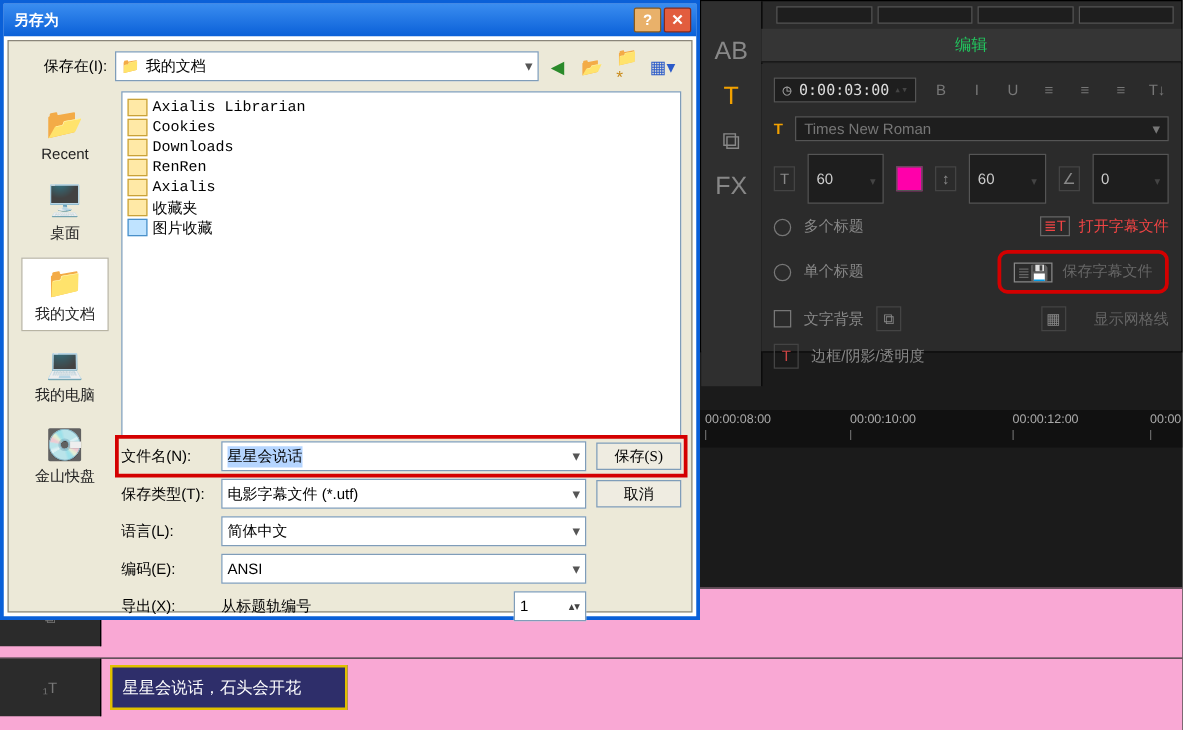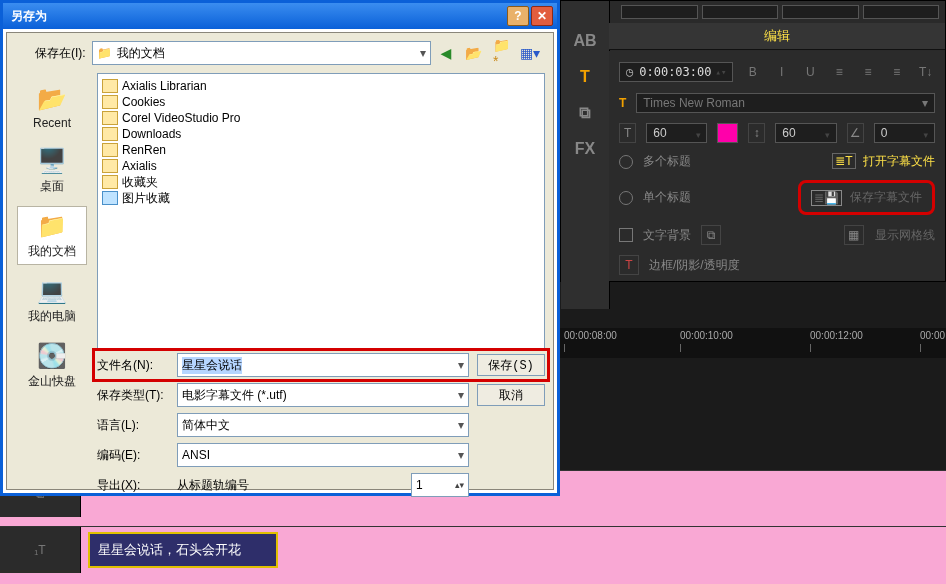--- a/index.html
+++ b/index.html
@@ -1,36 +1,36 @@
 <!DOCTYPE html>
 <html><head>
 <meta charset="utf-8">
 <style>
 html,body{margin:0;padding:0;font-family:"Microsoft YaHei",SimSun,Arial,sans-serif;font-size:12px;background:#1b1b1b;width:946px;height:584px;overflow:hidden;position:relative}
 
 .editor{position:absolute;left:560px;top:0;right:0;height:280px;background:#2a2a2a;border:1px solid #000}
 .editor .tab-strip{position:absolute;left:60px;top:4px;right:6px;height:12px;display:flex;gap:4px}
 .editor .tab-strip div{flex:1;height:12px;border:1px solid #555;background:#1e1e1e}
 .editor .sidebar{position:absolute;left:0;top:0;width:48px;height:100%;background:#2f2f2f;border-right:1px solid #000;display:flex;flex-direction:column;align-items:center;gap:12px;padding-top:28px}
-.editor .sidebar .side-icon{width:24px;height:24px;display:flex;align-items:center;justify-content:center;color:#888;font-weight:bold;font-size:16px}
+.editor .sidebar .side-icon{width:24px;height:24px;display:flex;align-items:center;justify-content:center;color:#888;font-weight:normal;font-size:20px}
 .editor .sidebar .side-icon.active{color:#f2a100}
-.editor .header{position:absolute;left:48px;top:22px;right:0;height:26px;background:#353535;text-align:center;line-height:26px;color:#fde047;font-size:13px;border-bottom:1px solid #111}
+.editor .header{position:absolute;left:48px;top:22px;right:0;height:26px;background:#353535;text-align:center;line-height:26px;color:#22c55e;font-size:13px;border-bottom:1px solid #111}
 .editor .body{position:absolute;left:48px;top:50px;right:0;bottom:0;background:#2b2b2b;padding:10px;color:#888}
 .row{display:flex;align-items:center;gap:10px;margin-bottom:10px}
 .tc-box{display:inline-flex;align-items:center;border:1px solid #555;background:#1e1e1e;padding:2px 6px;color:#ddd;font-family:monospace}
 .tc-box .clock{margin-right:6px;color:#aaa}
 .fmt-btn{width:20px;height:20px;display:inline-flex;align-items:center;justify-content:center;color:#777;border:1px solid transparent}
 .font-sel{flex:1;border:1px solid #555;background:#1e1e1e;color:#777;padding:2px 6px;display:flex;justify-content:space-between;align-items:center}
-.num-sel{border:1px solid #555;background:#1e1e1e;color:#ccc;padding:2px 6px;display:flex;align-items:flex-end;gap:6px;width:56px;justify-content:space-between}
+.num-sel{border:1px solid #555;background:#1e1e1e;color:#ccc;padding:12px 6px;display:flex;align-items:flex-end;gap:6px;width:56px;justify-content:space-between}
 .swatch{width:22px;height:18px;background:#ff00aa;border:1px solid #555}
 .radio{width:12px;height:12px;border:1px solid #777;border-radius:50%;display:inline-block}
 .check{width:12px;height:12px;border:1px solid #777;display:inline-block}
 .opt-label{color:#888}
 .opt-right{color:#666;margin-left:auto}
-.opt-right.hot{color:#fde047}
+.opt-right.hot{color:#ef4444}
 .red-box{border:3px solid #d40000;border-radius:8px;padding:6px 10px;display:inline-flex;align-items:center;gap:8px}
 .icon-btn{width:18px;height:18px;display:inline-flex;align-items:center;justify-content:center;color:#888;border:1px solid #444}
 
 
 .timeline{position:absolute;left:560px;top:328px;right:0;height:30px;background:#111;color:#aaa;font-size:10px}
 .timeline .tick{position:absolute;top:2px}
 .timeline .tick::before{content:"";position:absolute;left:0;top:14px;width:1px;height:8px;background:#666}
 .track-area{position:absolute;left:0;right:0;top:470px;bottom:0;background:#f9a8d4}
 .track-row{position:absolute;left:0;right:0;height:46px;border-top:1px solid #333;display:flex;align-items:center}
 .track-row .hdr{width:80px;height:100%;background:#2b2b2b;border-right:1px solid #000;display:flex;align-items:center;justify-content:center;color:#777}
@@ -50,30 +50,30 @@
 .combo{flex:1;border:1px solid #7f9db9;background:#fff;height:22px;display:flex;align-items:center;padding:0 4px}
 .combo .ico{width:16px;height:16px;margin-right:4px;display:inline-flex;align-items:center;justify-content:center}
 .combo .dd{margin-left:auto;color:#555}
 .tool-icons{display:flex;gap:10px;padding-right:6px}
 .tool-icons span{width:18px;height:18px;display:inline-flex;align-items:center;justify-content:center;font-size:14px}
 .places{position:absolute;left:6px;top:40px;width:78px;bottom:140px;background:#ece9d8;display:flex;flex-direction:column;align-items:center;gap:6px;padding-top:6px}
 .place{width:68px;display:flex;flex-direction:column;align-items:center;gap:2px;color:#222;padding:4px 0;border:1px solid transparent}
 .place.selected{background:#fff;border:1px solid #b8b4a3}
 .place .pic{width:36px;height:30px;display:flex;align-items:center;justify-content:center;font-size:24px}
 .filelist{position:absolute;left:90px;right:8px;top:40px;bottom:140px;background:#fff;border:1px solid #7f9db9;padding:4px;overflow:auto}
-.filelist .item{display:flex;align-items:center;gap:4px;height:16px;font-family:Liberation Sans, sans-serif}
+.filelist .item{display:flex;align-items:center;gap:4px;height:16px;font-family:Liberation Mono, monospace}
 .filelist .folder-ico{width:14px;height:12px;background:#ffe9a6;border:1px solid #c9a23a;display:inline-block}
 .filelist .pic-ico{width:14px;height:12px;background:#bfe3ff;border:1px solid #4a90c9;display:inline-block}
 .filelist .music-ico{width:14px;height:12px;background:#cfe9cf;border:1px solid #4a904a;display:inline-block}
 .bottom-form{position:absolute;left:90px;right:8px;bottom:6px;height:130px}
 .bf-row{display:flex;align-items:center;gap:8px;margin-bottom:6px}
 .bf-row label{width:72px;text-align:left}
 .bf-row .field{flex:1;border:1px solid #7f9db9;background:#fff;height:22px;display:flex;align-items:center;padding:0 4px}
 .bf-row .field.sel .dd{margin-left:auto;color:#555}
-.bf-row button{width:68px;height:22px;border:1px solid #7f9db9;background:#efece1;font-size:12px;font-family:Liberation Mono, monospace;cursor:pointer}
+.bf-row button{width:68px;height:22px;border:1px solid #7f9db9;background:#efece1;font-size:12px;font-family:Liberation Serif, serif;cursor:pointer}
 .red-hi{outline:3px solid #d40000;outline-offset:2px}
 .field .val{color:#000}
 .field .val.hl{background:#b5d5ff}
 .mini-num{width:48px;border:1px solid #7f9db9;background:#fff;height:22px;display:flex;align-items:center;justify-content:space-between;padding:0 4px;margin-left:auto;margin-right:76px}
 .arrow{font-size:9px;color:#444}
 </style>
 </head>
 <body>
 
 <div class="editor">
@@ -147,21 +147,21 @@
           <span>保存字幕文件</span>
         </span>
       </span>
     </div>
     <div class="row">
       <span class="check"></span>
       <span class="opt-label">文字背景</span>
       <span class="icon-btn">⧉</span>
       <span class="opt-right">
         <span class="icon-btn">▦</span>
-        <span style="margin-left:8px">显示网格线</span>
+        <span style="margin-left:19px">显示网格线</span>
       </span>
     </div>
     <div class="row">
       <span class="icon-btn" style="color:#c44">T</span>
       <span class="opt-label">边框/阴影/透明度</span>
     </div>
   </div>
 </div>
 
 <div class="timeline">
@@ -237,24 +237,20 @@
       <div class="item">
           <span class="folder-ico"></span>
           <span>Axialis Librarian</span>
         </div>
       <div class="item">
           <span class="folder-ico"></span>
           <span>Cookies</span>
         </div>
       <div class="item">
           <span class="folder-ico"></span>
-          <span>Corel VideoStudio Pro</span>
-        </div>
-      <div class="item">
-          <span class="folder-ico"></span>
           <span>Downloads</span>
         </div>
       <div class="item">
           <span class="folder-ico"></span>
           <span>RenRen</span>
         </div>
       <div class="item">
           <span class="folder-ico"></span>
           <span>Axialis</span>
         </div>

